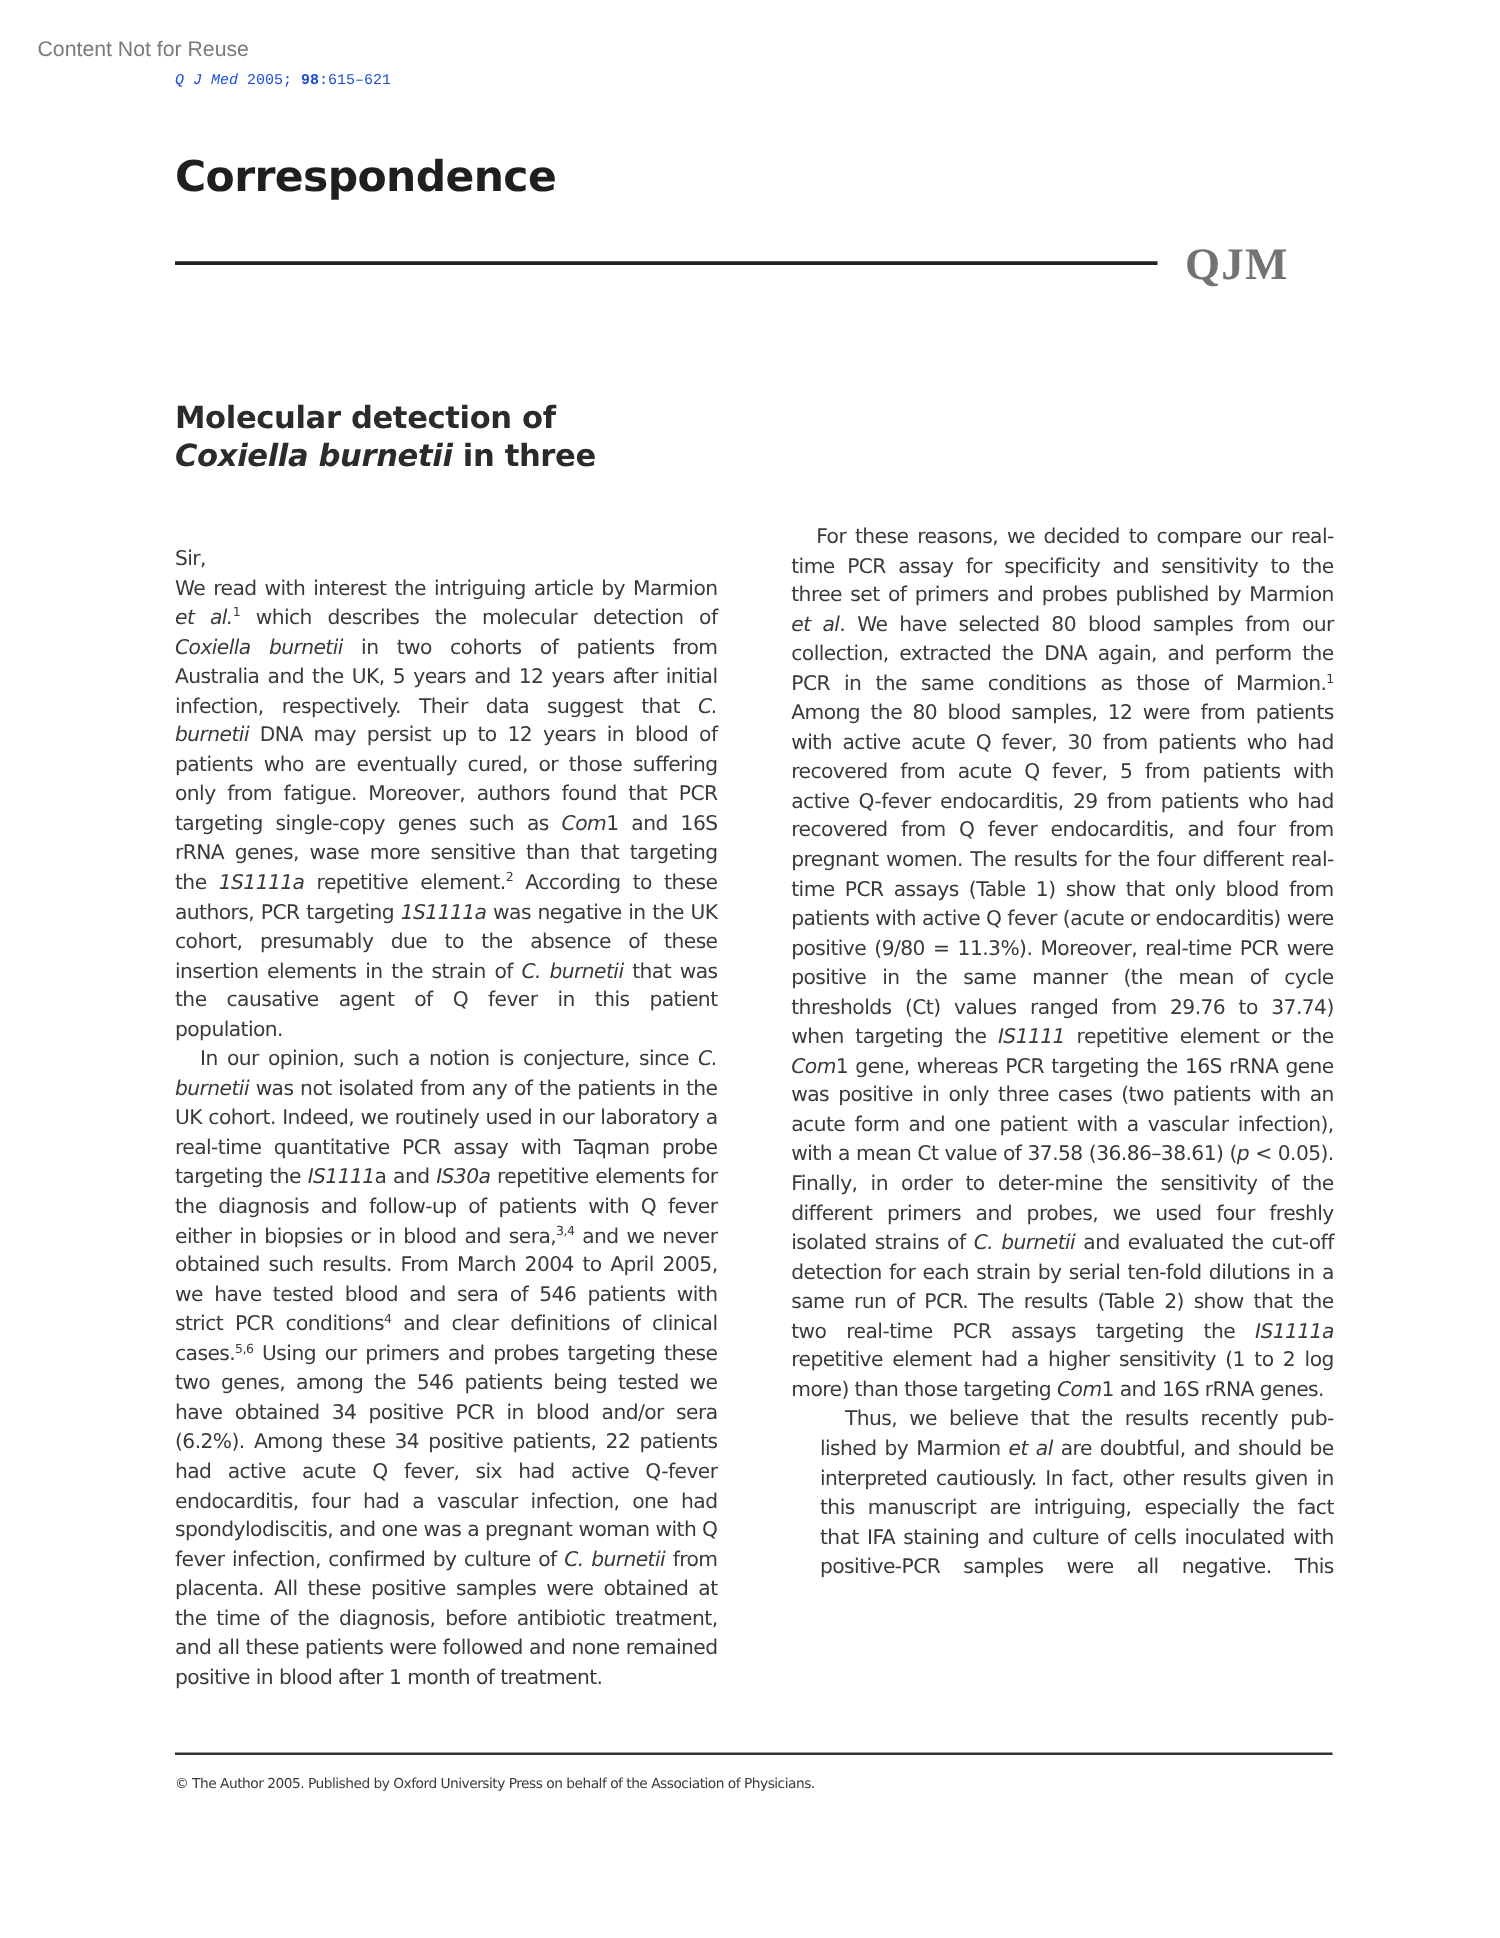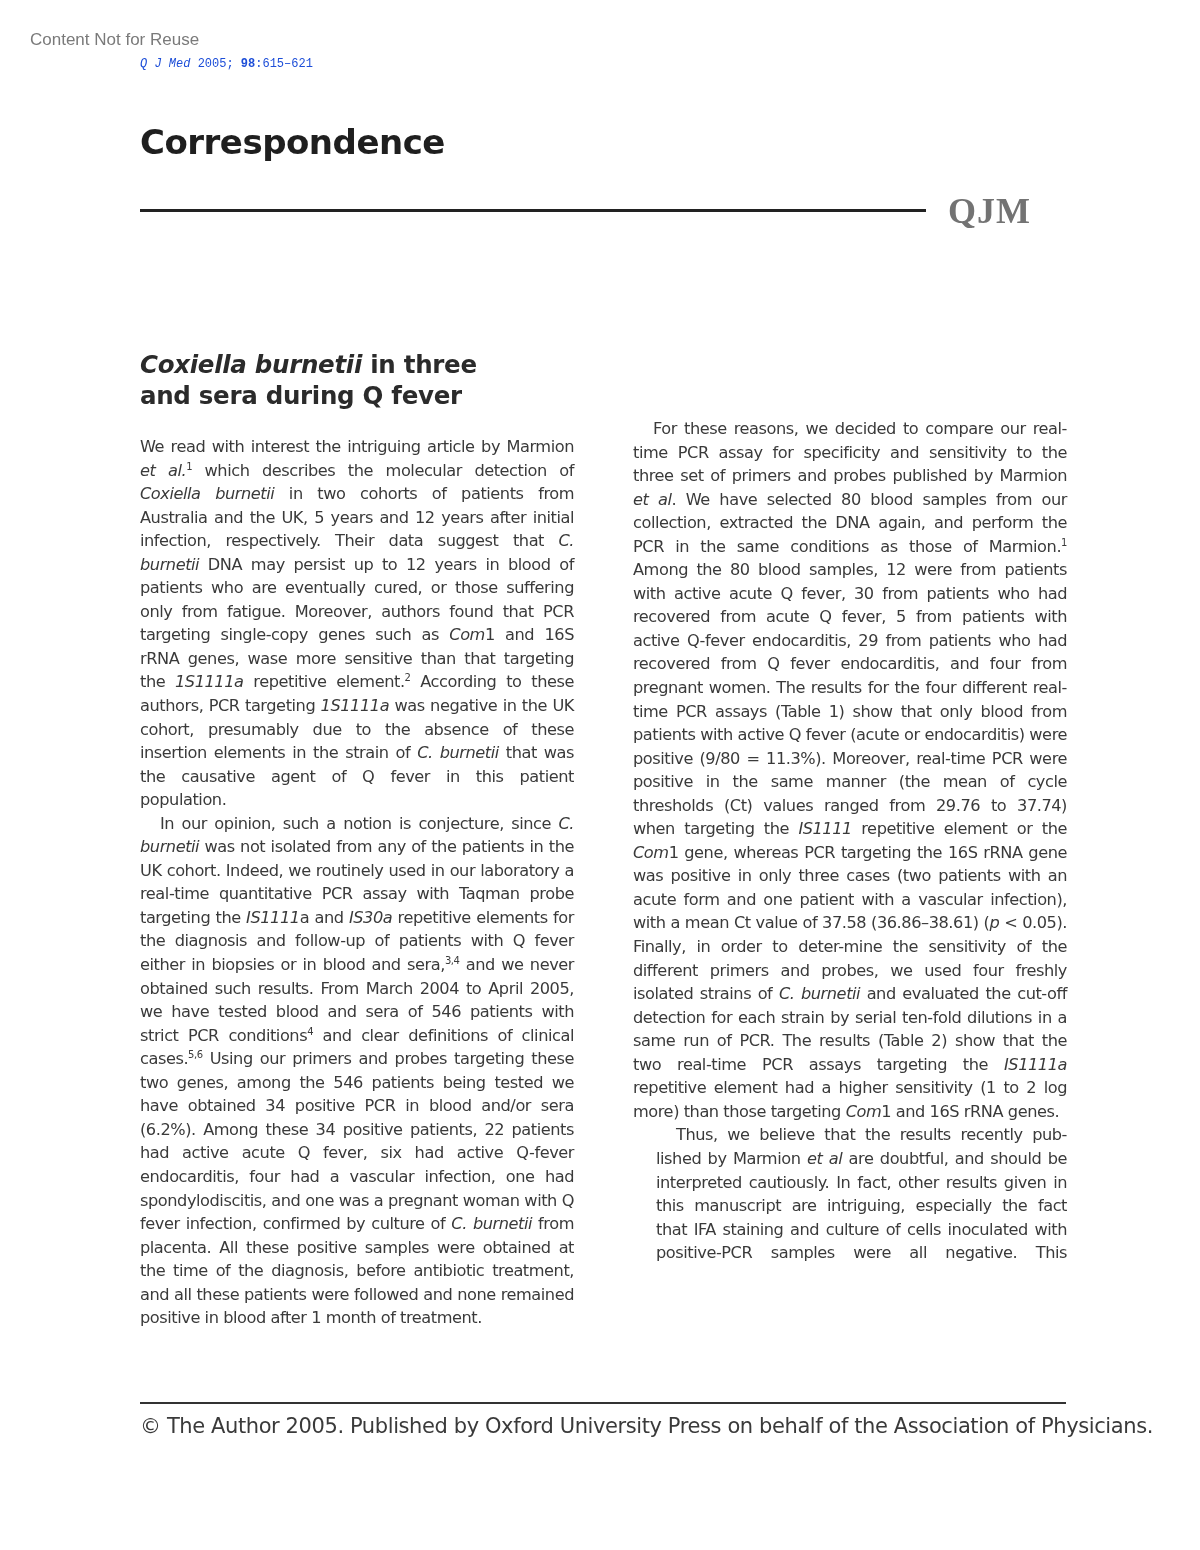--- a/index.html
+++ b/index.html
@@ -14,40 +14,40 @@
   .article-title { position: absolute; left: 140px; top: 318px; width: 440px; font-family: "DejaVu Sans", sans-serif; font-weight: bold; font-size: 24.5px; line-height: 31px; color: #2b2b2b; letter-spacing: -0.3px; }
   .article-title i { font-style: italic; }
   .col { position: absolute; width: 434px; font-family: "DejaVu Sans", sans-serif; font-size: 16.2px; line-height: 23.55px; color: #3a3a3a; text-align: justify; letter-spacing: -0.45px; }
   .col p { margin: 0; }
   .col p.indent { text-indent: 20px; }
   .col i { font-style: italic; }
   .col sup { font-size: 10px; line-height: 0; vertical-align: 6px; }
   .col-left { left: 140px; top: 435px; }
   .col-right { left: 633px; top: 417px; }
   .rule-bottom { position: absolute; left: 140px; top: 1402px; width: 926px; height: 2px; background: #333; }
-  .footer { position: absolute; left: 140px; top: 1416px; font-family: "DejaVu Sans", sans-serif; font-size: 21px; line-height: 21px; color: #3a3a3a; letter-spacing: -0.4px; }
+  .footer { position: absolute; left: 140px; top: 1416px; font-family: "DejaVu Sans", sans-serif; font-size: 11px; line-height: 21px; color: #3a3a3a; letter-spacing: -0.4px; }
 </style>
 </head>
 <body>
 
 <div class="watermark">Content Not for Reuse</div>
 
 <div class="citation"><i>Q J Med</i> <span>2005;</span> <b>98</b><span>:615–621</span></div>
 
 <div class="section-title">Correspondence</div>
 <div class="rule-top"></div>
 <div class="logo">QJM</div>
 
 <h1 class="article-title" style="margin:0;">
-  <br>
+  <span>Molecular detection of</span><br>
   <i>Coxiella burnetii</i><span> in three</span><br>
-  <span>and sera during Q fever</span>
 </h1>
 
 <div class="col col-left">
+  <p>Sir,</p>
   <p><span>We read with interest the intriguing article by Marmion </span><i>et al.</i><sup>1</sup><span> which describes the molecular detection of </span><i>Coxiella burnetii</i><span> in two cohorts of patients from Australia and the UK, 5 years and 12 years after initial infection, respectively. Their data suggest that </span><i>C. burnetii</i><span> DNA may persist up to 12 years in blood of patients who are eventually cured, or those suffering only from fatigue. Moreover, authors found that PCR targeting single-copy genes such as </span><i>Com</i><span>1 and 16S rRNA genes, wase more sensitive than that targeting the </span><i>1S1111a</i><span> repetitive element.</span><sup>2</sup><span> According to these authors, PCR targeting </span><i>1S1111a</i><span> was negative in the UK cohort, presumably due to the absence of these insertion elements in the strain of </span><i>C. burnetii</i><span> that was the causative agent of Q fever in this patient population.</span></p>
   <p class="indent"><span>In our opinion, such a notion is conjecture, since </span><i>C. burnetii</i><span> was not isolated from any of the patients in the UK cohort. Indeed, we routinely used in our laboratory a real-time quantitative PCR assay with Taqman probe targeting the </span><i>IS1111</i><span>a and </span><i>IS30a</i><span> repetitive elements for the diagnosis and follow-up of patients with Q fever either in biopsies or in blood and sera,</span><sup>3,4</sup><span> and we never obtained such results. From March 2004 to April 2005, we have tested blood and sera of 546 patients with strict PCR conditions</span><sup>4</sup><span> and clear definitions of clinical cases.</span><sup>5,6</sup><span> Using our primers and probes targeting these two genes, among the 546 patients being tested we have obtained 34 positive PCR in blood and/or sera (6.2%). Among these 34 positive patients, 22 patients had active acute Q fever, six had active Q-fever endocarditis, four had a vascular infection, one had spondylodiscitis, and one was a pregnant woman with Q fever infection, confirmed by culture of </span><i>C. burnetii</i><span> from placenta. All these positive samples were obtained at the time of the diagnosis, before antibiotic treatment, and all these patients were followed and none remained positive in blood after 1 month of treatment.</span></p>
 </div>
 
 <div class="col col-right">
   <p class="indent"><span>For these reasons, we decided to compare our real-time PCR assay for specificity and sensitivity to the three set of primers and probes published by Marmion </span><i>et al</i><span>. We have selected 80 blood samples from our collection, extracted the DNA again, and perform the PCR in the same conditions as those of Marmion.</span><sup>1</sup><span> Among the 80 blood samples, 12 were from patients with active acute Q fever, 30 from patients who had recovered from acute Q fever, 5 from patients with active Q-fever endocarditis, 29 from patients who had recovered from Q fever endocarditis, and four from pregnant women. The results for the four different real-time PCR assays (Table 1) show that only blood from patients with active Q fever (acute or endocarditis) were positive (9/80 = 11.3%). Moreover, real-time PCR were positive in the same manner (the mean of cycle thresholds (Ct) values ranged from 29.76 to 37.74) when targeting the </span><i>IS1111</i><span> repetitive element or the </span><i>Com</i><span>1 gene, whereas PCR targeting the 16S rRNA gene was positive in only three cases (two patients with an acute form and one patient with a vascular infection), with a mean Ct value of 37.58 (36.86–38.61) (</span><i>p</i><span> &lt; 0.05). Finally, in order to deter-mine the sensitivity of the different primers and probes, we used four freshly isolated strains of </span><i>C. burnetii</i><span> and evaluated the cut-off detection for each strain by serial ten-fold dilutions in a same run of PCR. The results (Table 2) show that the two real-time PCR assays targeting the </span><i>IS1111a</i><span> repetitive element had a higher sensitivity (1 to 2 log more) than those targeting </span><i>Com</i><span>1 and 16S rRNA genes.</span></p>
   <p class="indent" style="text-align-last: justify; margin-left: 23px;"><span>Thus, we believe that the results recently pub-lished by Marmion </span><i>et al</i><span> are doubtful, and should be interpreted cautiously. In fact, other results given in this manuscript are intriguing, especially the fact that IFA staining and culture of cells inoculated with positive-PCR samples were all negative. This</span></p>
 </div>
 
 <div class="rule-bottom"></div>

